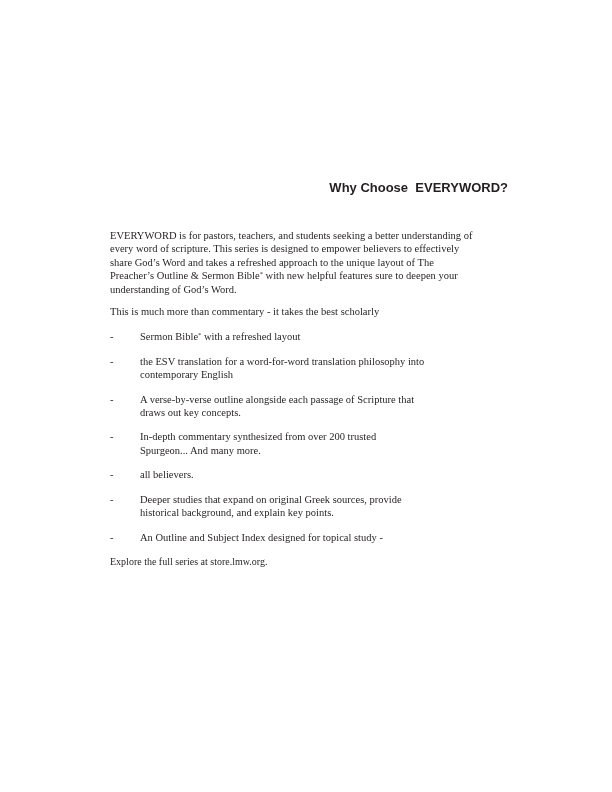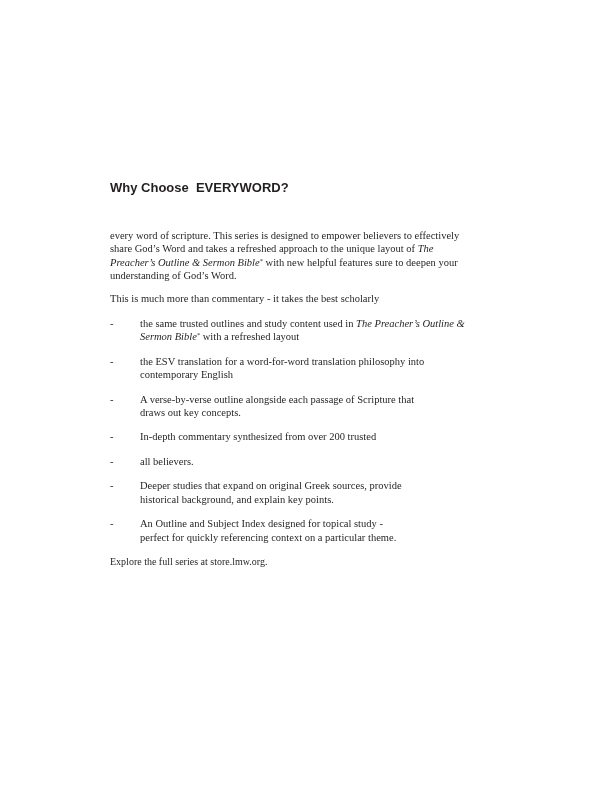--- a/index.html
+++ b/index.html
@@ -19,33 +19,33 @@
   .content {
     position: absolute;
     left: 110px;
     top: 180px;
     width: 398px;
   }
   .title {
     font-family: "Liberation Sans", sans-serif;
     font-size: 13px;
     font-weight: 700;
-    text-align: left;
+    text-align: right;
     margin: 0 0 34px 0;
     white-space: pre-wrap;
     color: #231f20;
   }
   .para {
     font-size: 10.5px;
     line-height: 13.4px;
     margin: 0 0 9px 0;
   }
   .para.p2 { margin-bottom: 12px; }
   .ln { display: block; white-space: pre-wrap; }
-  .it { font-style: italic; }
+  .it { }
   .sup {
     font-size: 6.5px;
     vertical-align: 3.5px;
     line-height: 0;
   }
   .bullet {
     display: flex;
     font-size: 10.5px;
     line-height: 13.4px;
     margin: 0 0 11px 0;
@@ -61,36 +61,36 @@
 </style>
 </head>
 <body>
 
 <div class="page">
   <div class="content">
 
     <h1 class="title">Why Choose  EVERYWORD?</h1>
 
     <p class="para">
+      <span class="ln"><span>EVERYWORD is for pastors, teachers, and students seeking a better understanding of</span></span>
       <span class="ln"><span>every word of scripture. This series is designed to empower believers to effectively</span></span>
       <span class="ln"><span>share God’s Word and takes a refreshed approach to the unique layout of </span><span class="it">The</span></span>
       <span class="ln"><span class="it">Preacher’s Outline &amp; Sermon Bible</span><span class="sup">*</span><span> with new helpful features sure to deepen your</span></span>
       <span class="ln"><span>understanding of God’s Word.</span></span>
     </p>
 
     <p class="para p2">
       <span class="ln"><span>This is much more than commentary - it takes the best scholarly</span></span>
     </p>
 
     <div class="list">
 
       <div class="bullet">
         <span class="dash">-</span>
         <div class="btext">
-          <span class="ln"><span>the same trusted outlines and study content used in </span><span class="it">The Preacher’s Outline &amp;</span></span>
           <span class="ln"><span class="it">Sermon Bible</span><span class="sup">*</span><span> with a refreshed layout</span></span>
         </div>
       </div>
 
       <div class="bullet">
         <span class="dash">-</span>
         <div class="btext">
           <span class="ln"><span>the ESV translation for a word-for-word translation philosophy into</span></span>
           <span class="ln"><span>contemporary English</span></span>
         </div>
@@ -101,20 +101,21 @@
         <div class="btext">
           <span class="ln"><span>A verse-by-verse outline alongside each passage of Scripture that</span></span>
           <span class="ln"><span>draws out key concepts.</span></span>
         </div>
       </div>
 
       <div class="bullet">
         <span class="dash">-</span>
         <div class="btext">
           <span class="ln"><span>In-depth commentary synthesized from over 200 trusted</span></span>
+          <span class="ln"><span>Spurgeon... And many more.</span></span>
         </div>
       </div>
 
       <div class="bullet">
         <span class="dash">-</span>
         <div class="btext">
           <span class="ln"><span>all believers.</span></span>
         </div>
       </div>
 
@@ -123,21 +124,20 @@
         <div class="btext">
           <span class="ln"><span>Deeper studies that expand on original Greek sources, provide</span></span>
           <span class="ln"><span>historical background, and explain key points.</span></span>
         </div>
       </div>
 
       <div class="bullet">
         <span class="dash">-</span>
         <div class="btext">
           <span class="ln"><span>An Outline and Subject Index designed for topical study -</span></span>
-          <span class="ln"><span>perfect for quickly referencing context on a particular theme.</span></span>
         </div>
       </div>
 
     </div>
 
     <p class="footer">Explore the full series at store.lmw.org.</p>
 
   </div>
 </div>
 

